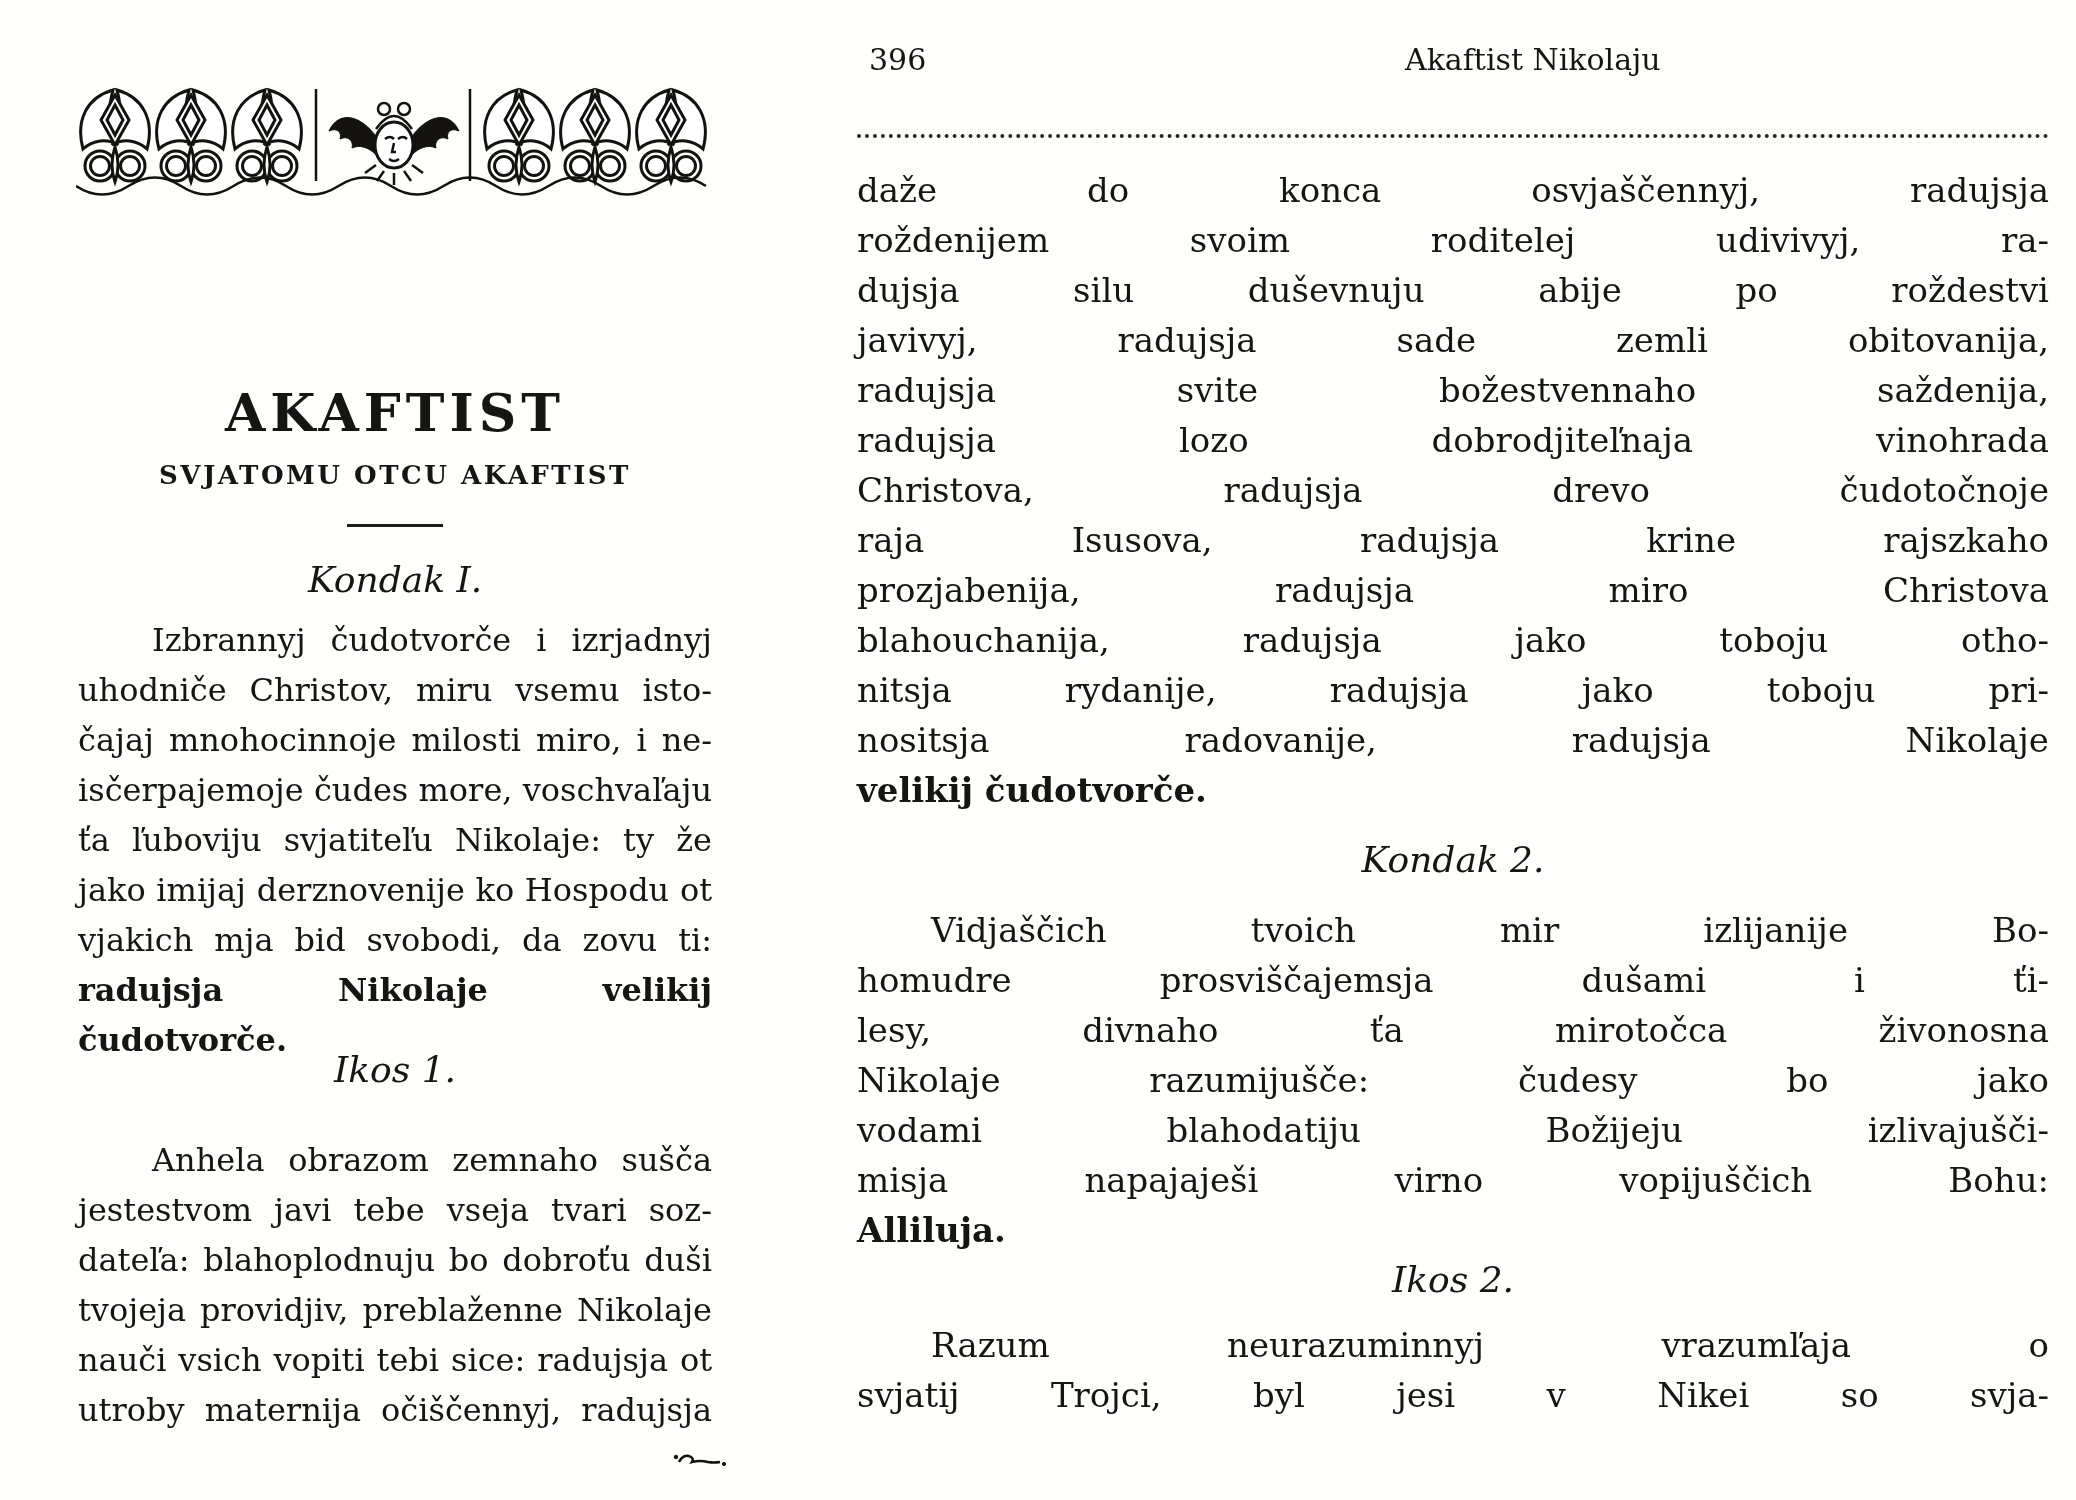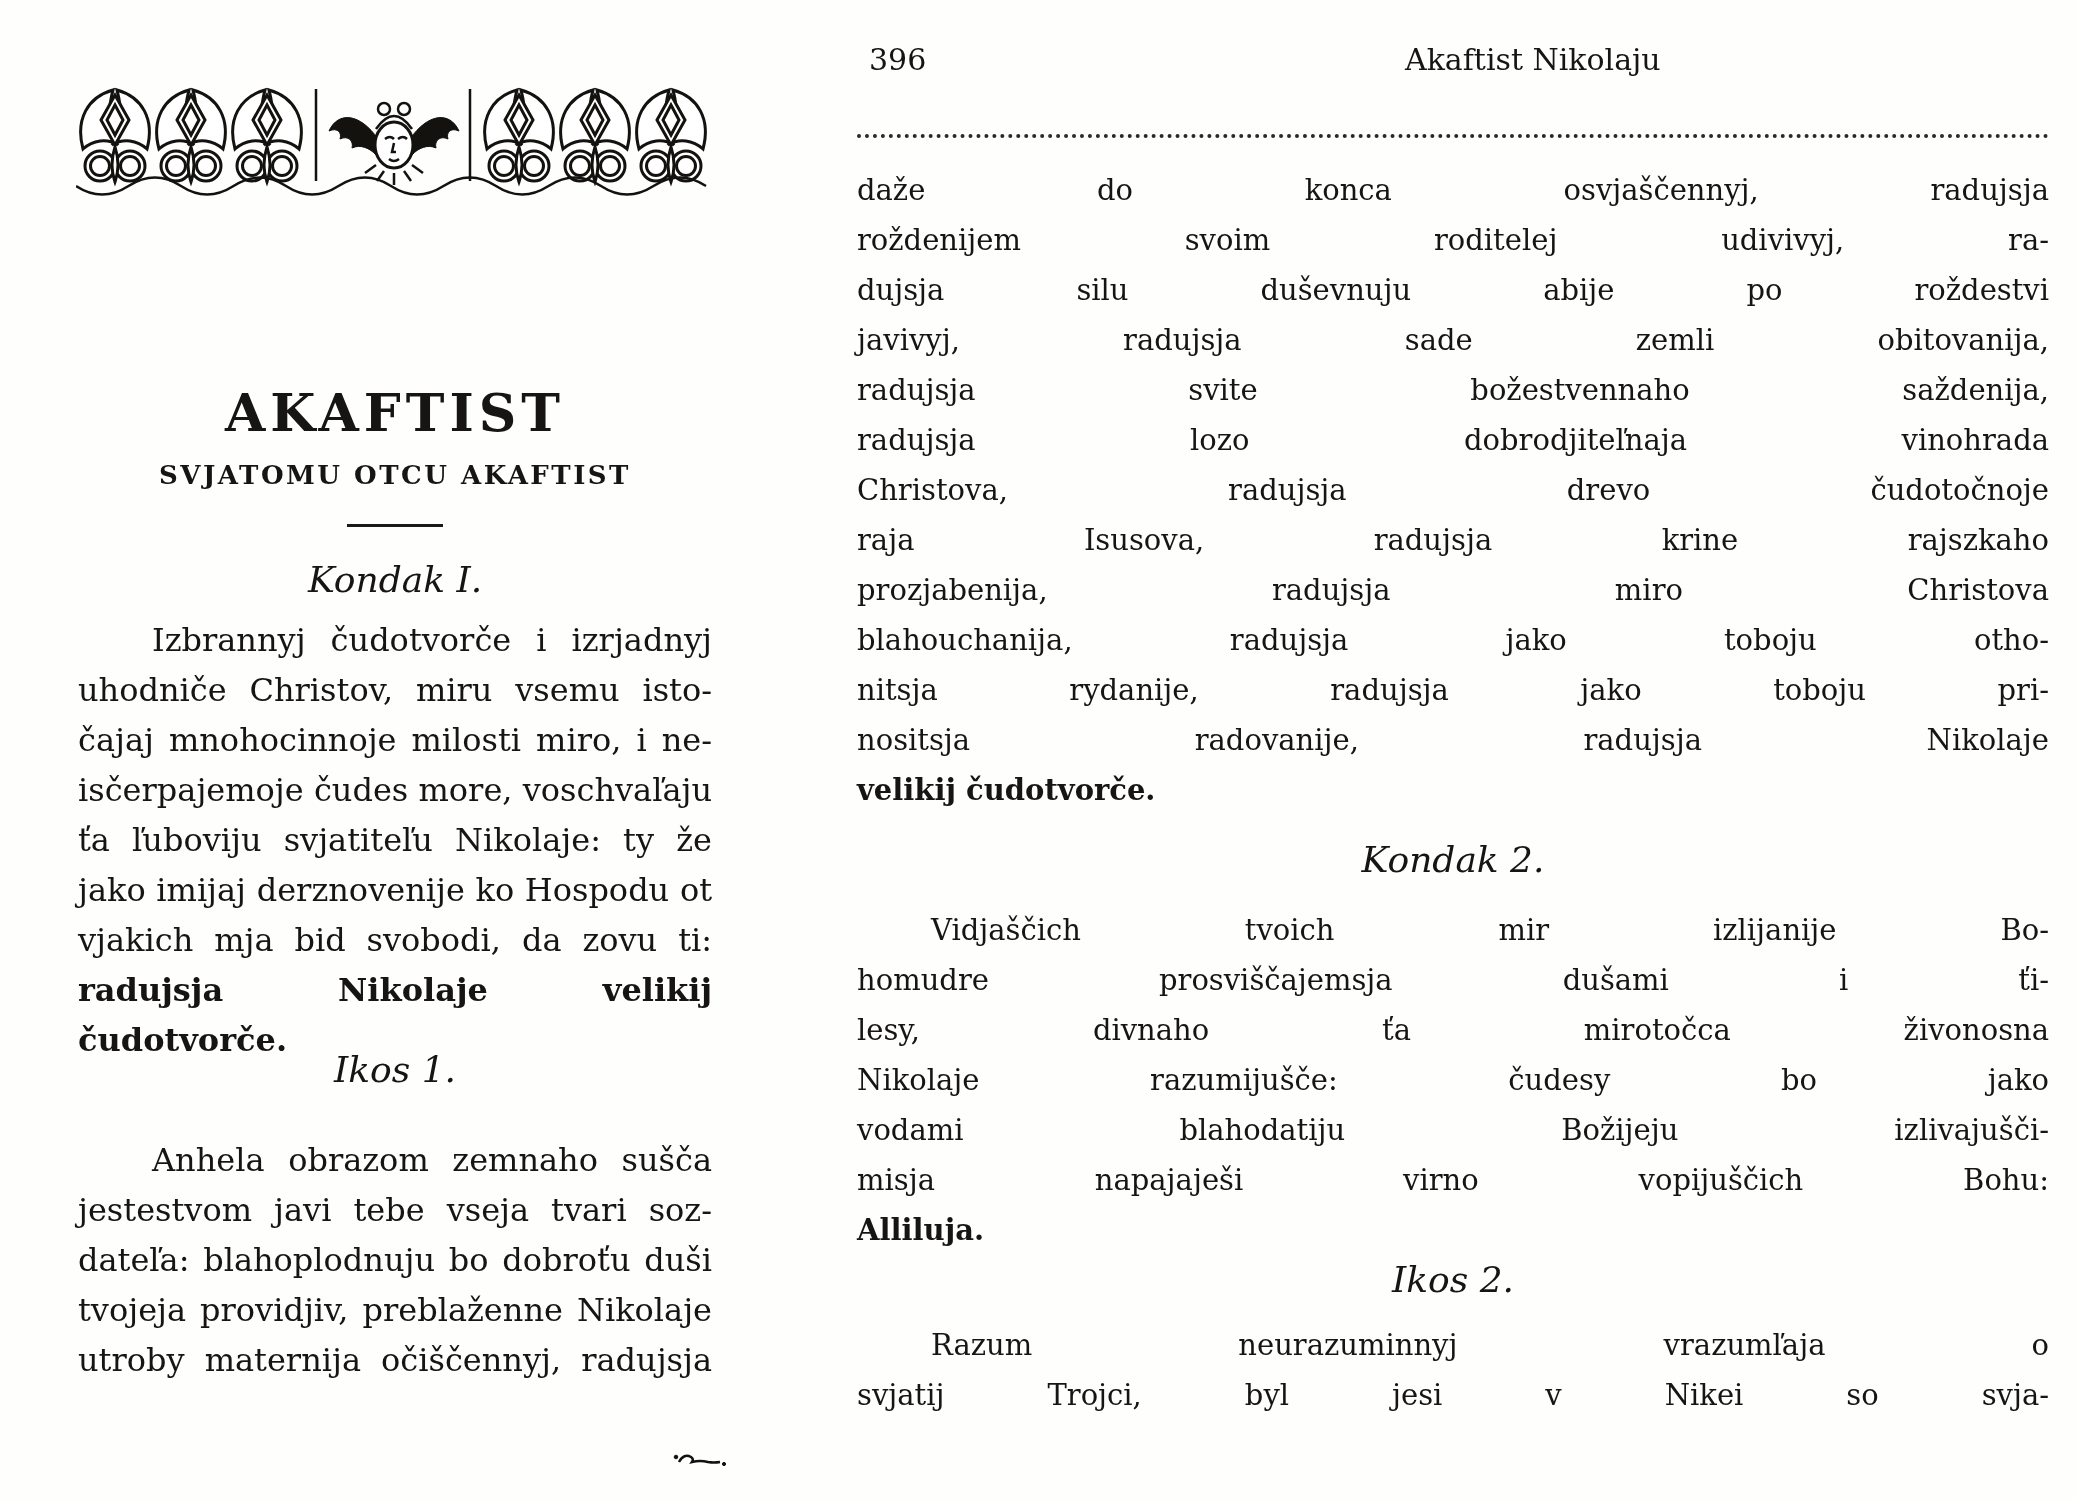--- a/index.html
+++ b/index.html
@@ -30,21 +30,21 @@
   .sec-heading{
     position:absolute;left:0;right:0;
     text-align:center;font-style:italic;font-size:36px;line-height:44px;
   }
   .para{position:absolute;left:0;right:0;}
   .line{
     font-size:32px;line-height:50px;height:50px;
     text-align:justify;text-align-last:justify;
     white-space:normal;
   }
-  .page-right .line{font-size:29px;}
+  .page-right .line{font-size:34px;}
   .line.indent{padding-left:74px;}
   .line.end{text-align-last:left;font-weight:bold;}
 
   
   .pos-kondak1-h{top:558px;}
   .pos-kondak1-p{top:615px;}
   .pos-ikos1-h{top:1048px;}
   .pos-ikos1-p{top:1135px;}
 
   
@@ -135,20 +135,21 @@
     <div class="line end">radujsja Nikolaje velikij čudotvorče.</div>
   </div>
 
   <div class="sec-heading pos-ikos1-h">Ikos 1.</div>
 
   <div class="para pos-ikos1-p">
     <div class="line indent">Anhela obrazom zemnaho sušča</div>
     <div class="line">jestestvom javi tebe vseja tvari soz-</div>
     <div class="line">dateľa: blahoplodnuju bo dobroťu duši</div>
     <div class="line">tvojeja providjiv, preblaženne Nikolaje</div>
+    <div class="line">nauči vsich vopiti tebi sice: radujsja ot</div>
     <div class="line">utroby maternija očiščennyj, radujsja</div>
   </div>
 
   <svg class="ink-mark" width="60" height="24" viewBox="0 0 60 24">
     <path class="ln" d="M6,14 q5,-9 12,-5 q3,2 1,5 q8,-2 16,0 q6,1 12,0" stroke-width="2.6"></path>
     <circle class="dk" cx="3" cy="9" r="1.8"></circle>
     <circle class="dk" cx="51" cy="16" r="1.6"></circle>
   </svg>
 </div>
 

